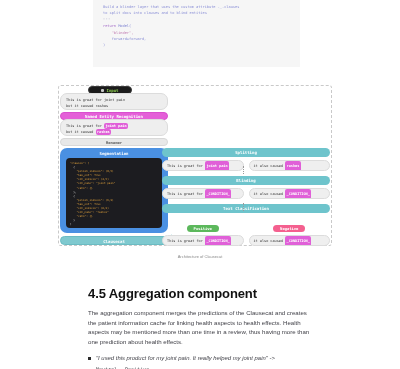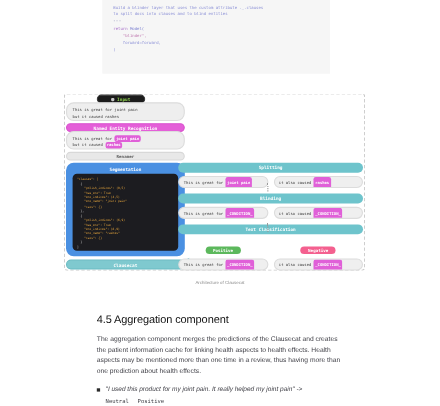--- a/index.html
+++ b/index.html
@@ -148,21 +148,21 @@
   }
 
   .figcaption{
     position:absolute;left:0;top:172px;width:400px;text-align:center;
     font-size:4px;color:#8a8a8a;
   }
 
   
   .section{position:absolute;left:88px;top:286px;width:224px;}
   h2.heading{
-    margin:0 0 7px 0;font-size:10px;font-weight:normal;color:#111;
+    margin:0 0 7px 0;font-size:13px;font-weight:bold;color:#111;
     letter-spacing:-0.1px;
   }
   p.body{
     margin:0;font-size:6.1px;line-height:9.6px;color:#3f3f46;
   }
   .ul{margin:8px 0 0 0;padding:0;list-style:none;}
   .li{display:flex;gap:5px;font-size:5.9px;line-height:9.4px;color:#3f3f46;}
   .bullet{
     width:3px;height:3px;background:#2a2a2a;margin-top:3px;flex:0 0 auto;
   }

